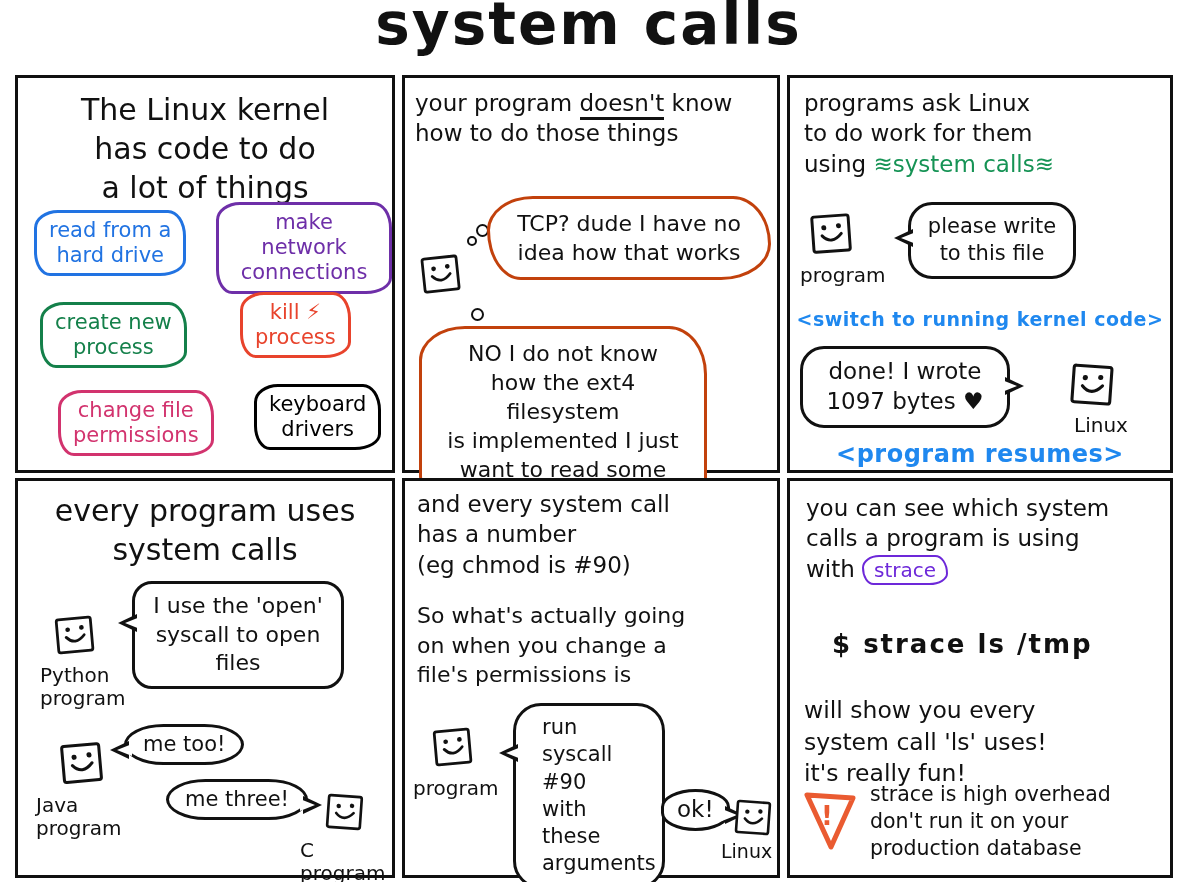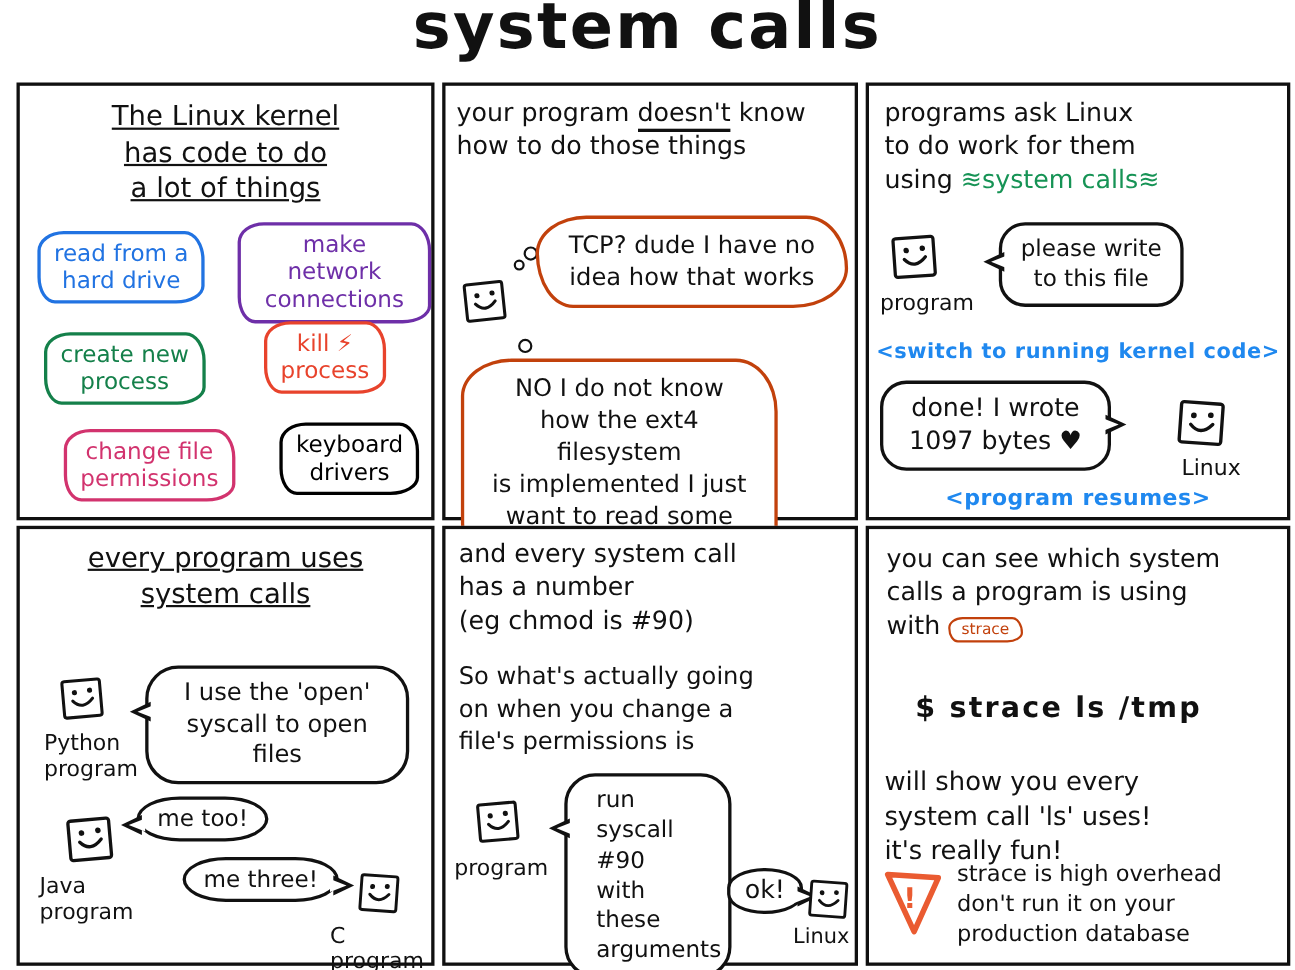--- a/index.html
+++ b/index.html
@@ -6,21 +6,21 @@
   .page{position:relative;width:1177px;height:882px;background:#fff;overflow:hidden;
         font-family:"DejaVu Sans",sans-serif;color:#111;}
   .title{position:absolute;top:-10px;left:0;width:100%;text-align:center;
          font-size:58px;font-weight:bold;letter-spacing:2px;}
   .grid{position:absolute;left:15px;top:75px;display:grid;
         grid-template-columns:380px 378px 386px;grid-template-rows:398px 400px;gap:5px 7px;}
   .panel{position:relative;border:3px solid #101010;background:#fff;box-sizing:border-box;}
   .abs{position:absolute;}
   .pre{white-space:pre-line;}
   .center{text-align:center;}
-  .h1{font-size:25px;line-height:1.3;text-decoration:underline;}
+  .h1{font-size:30px;line-height:1.3;}
   .h2{font-size:23px;line-height:1.32;}
   .body-t{font-size:22px;line-height:1.35;}
   .label{font-size:20px;line-height:1.15;white-space:pre-line;}
   .wavy{display:inline-block;border:3px solid currentColor;padding:5px 12px;text-align:center;
         white-space:pre-line;font-size:21px;line-height:1.2;
         border-radius:24px 18px 26px 16px / 18px 26px 16px 24px;}
   .cloud{position:absolute;border:3px solid #c2410c;background:#fff;text-align:center;
          white-space:pre-line;font-size:22px;line-height:1.32;padding:10px 14px;box-sizing:border-box;
          border-radius:46px 38px 50px 34px / 34px 48px 36px 50px;}
   .speech{position:absolute;border:3px solid #111;background:#fff;text-align:center;
@@ -121,39 +121,39 @@
 1097 bytes ♥</div>
       <svg class="face" style="left:276px;top:280px;width:52px;height:52px;" viewBox="0 0 44 44">
         <g transform="rotate(4 22 22)">
             <rect x="6" y="7" width="32" height="31" rx="2"></rect>
         <circle cx="16" cy="17" r="2.2"></circle>
             <circle cx="29" cy="16" r="2.2"></circle>
         <path d="M14 24 Q22 33 31 23"></path>
           </g>
       </svg>
       <div class="abs label" style="left:284px;top:336px;">Linux</div>
-      <div class="note" style="top: 362px; font-size: 20px; color: rgb(31, 136, 239);">&lt;program resumes&gt;</div>
+      <div class="note" style="top: 362px; font-size: 24px; color: rgb(31, 136, 239);">&lt;program resumes&gt;</div>
     </div>
 
     <div class="panel">
       <div class="abs center h1" style="left:0;top:10px;width:100%;">
         <div>every program uses</div>
         <div>system calls</div>
       </div>
       <svg class="face" style="left:33px;top:130px;width:47px;height:47px;" viewBox="0 0 44 44">
         <g transform="rotate(-5 22 22)">
             <rect x="6" y="7" width="32" height="31" rx="2"></rect>
         <circle cx="16" cy="17" r="2.2"></circle>
             <circle cx="29" cy="16" r="2.2"></circle>
         <path d="M14 24 Q22 33 31 23"></path>
           </g>
       </svg>
       <div class="abs label" style="left:22px;top:183px;">Python
 program</div>
-      <div class="speech tl" style="left:114px;top:100px;width:240px;font-size:22px;--tt:30px;border-radius:30px;margin-top:24px;">I use the 'open'
+      <div class="speech tl" style="left:114px;top:100px;width:212px;font-size:22px;--tt:30px;border-radius:20px;">I use the 'open'
 syscall to open
 files</div>
       <svg class="face" style="left:38px;top:256px;width:51px;height:51px;" viewBox="0 0 44 44">
         <g transform="rotate(-5 22 22)">
             <rect x="6" y="7" width="32" height="31" rx="2"></rect>
         <circle cx="16" cy="17" r="2.2"></circle>
             <circle cx="29" cy="16" r="2.2"></circle>
         <path d="M14 24 Q22 33 31 23"></path>
           </g>
       </svg>
@@ -203,21 +203,21 @@
         <path d="M14 24 Q22 33 31 23"></path>
           </g>
       </svg>
       <div class="abs label" style="left:316px;top:360px;font-size:19px;">Linux</div>
     </div>
 
     <div class="panel">
       <div class="abs h2" style="left:16px;top:12px;width:362px;">
         <div>you can see which system</div>
         <div>calls a program is using</div>
-        <div><span>with </span><span class="wavy" style="padding: 1px 10px; font-size: 14px; border-width: 2.5px; color: #c2410c;">strace</span></div>
+        <div><span>with </span><span class="wavy" style="padding: 1px 10px; font-size: 20px; border-width: 2.5px; color: #6d28d9;">strace</span></div>
       </div>
       <div class="abs cmd" style="left:42px;top:148px;">$ strace ls /tmp</div>
       <div class="abs pre" style="left:14px;top:214px;font-size:23.5px;line-height:1.35;">will show you every
 system call 'ls' uses!
 it's really fun!</div>
       <svg class="abs" style="left:10px;top:306px;width:60px;height:68px;" viewBox="0 0 60 68">
         <path d="M7 8 L53 11 L31 60 Z" fill="none" stroke-width="5" stroke-linejoin="round" style="stroke: rgb(234, 91, 49);"></path>
         <text x="27" y="38" font-size="26" font-weight="bold" text-anchor="middle" style="fill: rgb(234, 91, 49);">!</text>
       </svg>
       <div class="abs warn-text" style="left:80px;top:300px;">strace is high overhead

